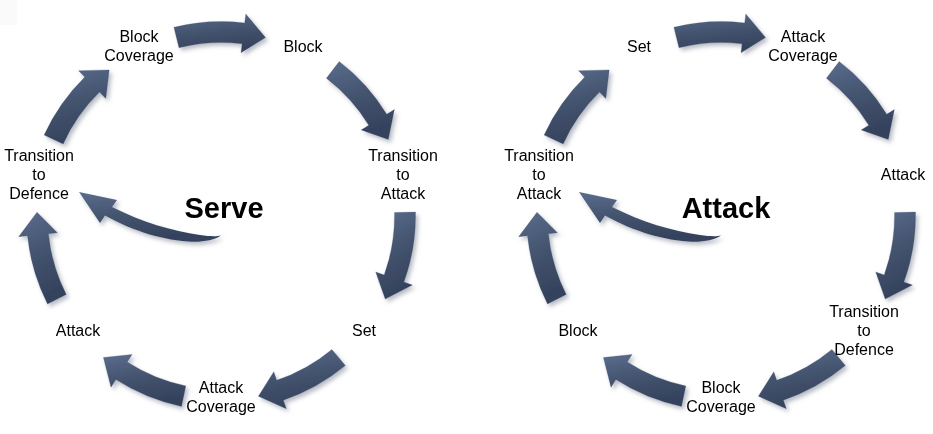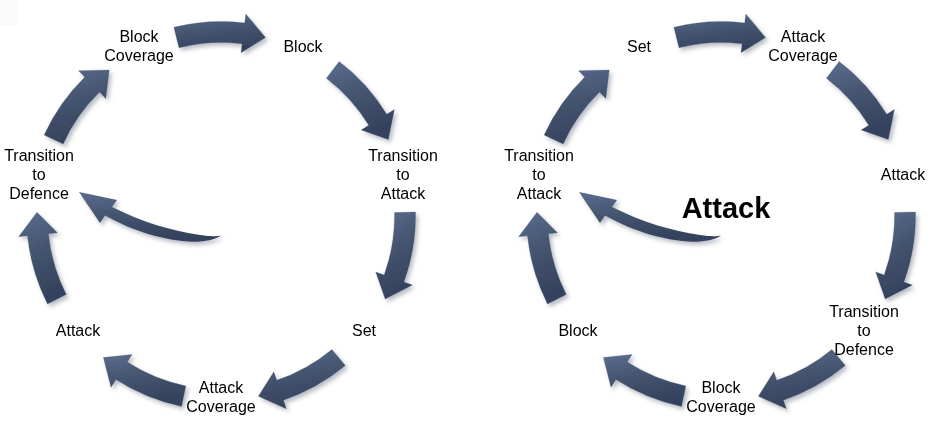--- a/index.html
+++ b/index.html
@@ -80,16 +80,17 @@
 to
 Defence</div>
       <div class="stage-label" style="left: 721px; top: 397px;">Block
 Coverage</div>
       <div class="stage-label" style="left: 578px; top: 330px;">Block</div>
       <div class="stage-label" style="left: 539px; top: 174px;">Transition
 to
 Attack</div>
     </div>
 
+  <div class="cycle-title" id="title-0" style="left: 224px; top: 208px;">Serve</div>
   <div class="cycle-title" id="title-1" style="left: 726px; top: 208px;">Attack</div>
 
   <div class="corner-artifact"></div>
 </div>
 
 </body></html>

